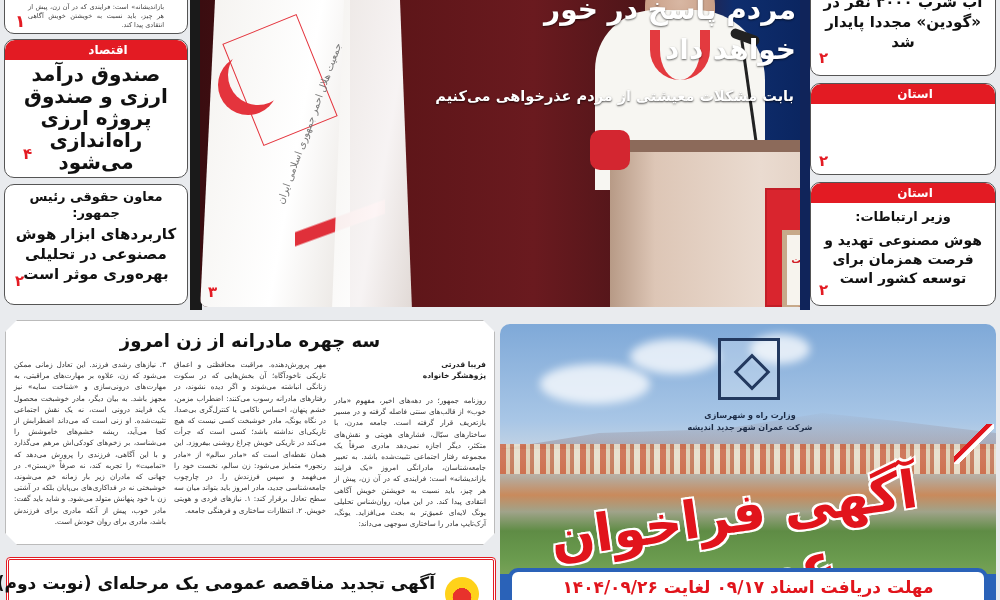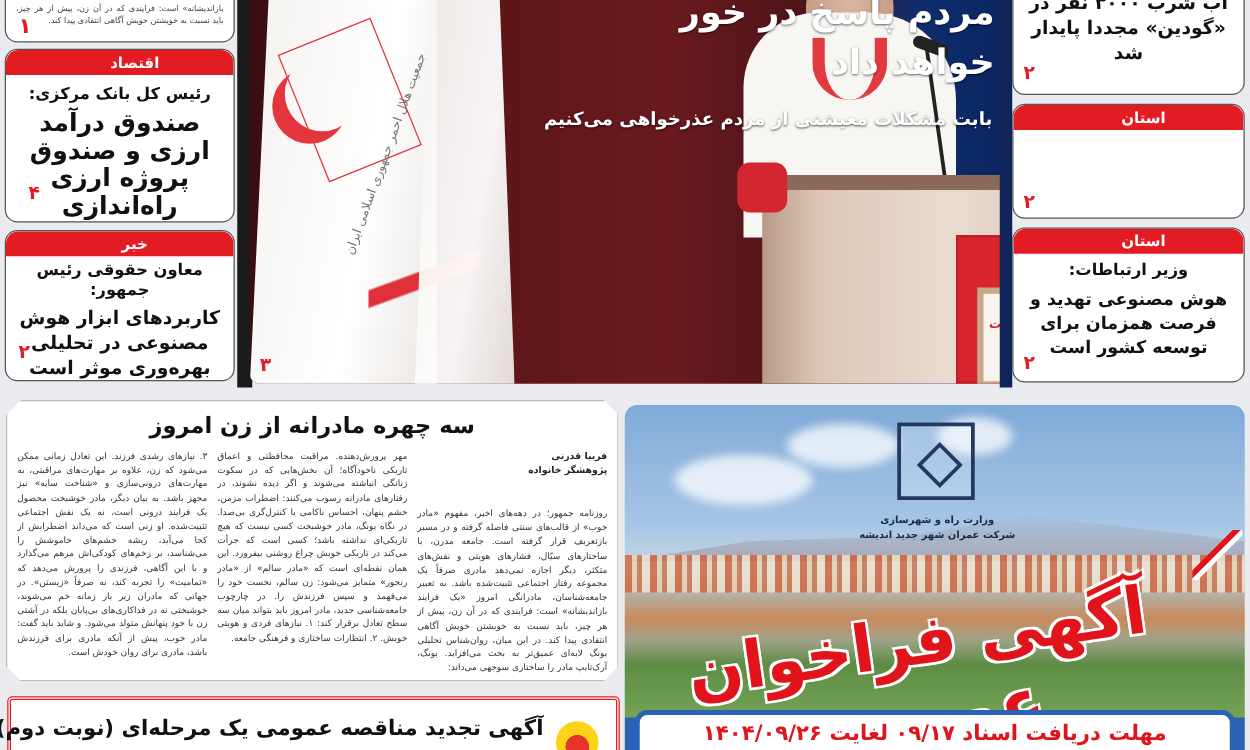--- a/index.html
+++ b/index.html
@@ -16,21 +16,21 @@
     height: 20px; line-height: 20px; border-radius: 10px 10px 0 0;
     text-align: center;
     padding-left: 24px;
   }
   .card .kicker { font-size: 13px; font-weight: bold; color: #111; margin-top: 6px; line-height: 16px; }
   .card .headline { font-size: 15.5px; font-weight: bold; color: #111; line-height: 21px; margin: 3px 8px 0 8px; }
   .card .page {
     position: absolute; left: 8px; bottom: 4px; color: #e31b23;
     font-weight: bold; font-size: 15px; font-family: "DejaVu Sans", sans-serif;
   }
-  .card .small-text { font-size: 7px; color: #444; line-height: 10px; margin: 2px 8px; text-align: justify; }
+  .card .small-text { font-size: 7px; color: #444; line-height: 10px; margin: 2px 23px; text-align: justify; }
 
   
   #hero {
     position: absolute; left: 200px; top: 0; width: 606px; height: 307px;
     border-radius: 0 0 8px 8px; overflow: hidden;
     background: linear-gradient(90deg, #3a0d10 0%, #5c1518 30%, #6a1a1f 55%, #4b1418 75%, #0f2e6e 88%, #0a2560 100%);
   }
   .flag {
     position: absolute; background: linear-gradient(100deg, #f4f2ef 0%, #ffffff 60%, #e8e4e0 100%);
   }
@@ -92,21 +92,21 @@
 
   
   #article {
     position: absolute; left: 5px; top: 320px; width: 490px; height: 225px;
     background: #fff; border: 1.5px solid #bbb;
     clip-path: polygon(12px 0, calc(100% - 12px) 0, 100% 12px, 100% calc(100% - 12px), calc(100% - 12px) 100%, 12px 100%, 0 calc(100% - 12px), 0 12px);
   }
   .article-title { font-size: 18px; font-weight: bold; text-align: center; margin-top: 9px; color: #111; }
   .article-cols { position: absolute; top: 38px; left: 8px; right: 8px; bottom: 8px; display: flex; gap: 8px; }
   .col { flex: 1; font-size: 7.2px; line-height: 11.2px; color: #333; text-align: justify; }
-  .byline { font-size: 7.5px; font-weight: bold; color: #222; line-height: 11px; margin-bottom: 24px; }
+  .byline { font-size: 7.5px; font-weight: bold; color: #222; line-height: 11px; margin-bottom: 14px; }
 
   
   #tender {
     position: absolute; left: 6px; top: 557px; width: 490px; height: 50px;
     border: 3px double #e31b23; border-radius: 4px; background: #fff;
   }
   .tender-title { position: absolute; right: 58px; top: 13px; font-size: 17px; font-weight: bold; color: #111; white-space: nowrap; }
   .tender-logo {
     position: absolute; right: 14px; top: 17px; width: 34px; height: 34px; border-radius: 50%;
     background: radial-gradient(circle at 50% 60%, #e8322c 0 35%, #ffd21a 36%);
@@ -154,27 +154,25 @@
 
 <div class="dark-strip"></div>
 
 <div class="card" style="left:4px; top:-12px; width:184px; height:46px; border-radius:0 0 10px 10px;">
   <div class="small-text" style="margin-top:14px; font-size:6.5px; line-height:9px;">بازاندیشانه» است: فرایندی که در آن زن، پیش از هر چیز، باید نسبت به خویشتن خویش آگاهی انتقادی پیدا کند.</div>
   <span class="page" style="font-size:17px; left:10px; bottom:2px;">۱</span>
 </div>
 
 <div class="card" style="left:4px; top:39px; width:184px; height:139px;">
   <div class="tag">اقتصاد</div>
-  <div class="kicker" style="margin-top:8px;">رئیس کل بانک مرکزی:</div>
   <div class="headline" style="font-size:20px; line-height:22px;">صندوق درآمد ارزی و صندوق پروژه ارزی راه‌اندازی می‌شود</div>
   <span class="page" style="left:18px; bottom:14px;">۴</span>
 </div>
 
 <div class="card" style="left:4px; top:184px; width:184px; height:121px;">
-  <div class="tag">خبر</div>
   <div class="kicker" style="margin-top:4px;">معاون حقوقی رئیس جمهور:</div>
   <div class="headline" style="font-size:15px; line-height:20px;">کاربردهای ابزار هوش مصنوعی در تحلیلی بهره‌وری موثر است</div>
   <span class="page" style="left:10px; bottom:14px;">۲</span>
 </div>
 
 <div id="hero">
   <div class="flag flag1">
     <div class="flag-box"></div>
     <div class="crescent"></div>
     <div class="flag-text">جمعیت هلال احمر جمهوری اسلامی ایران</div>

